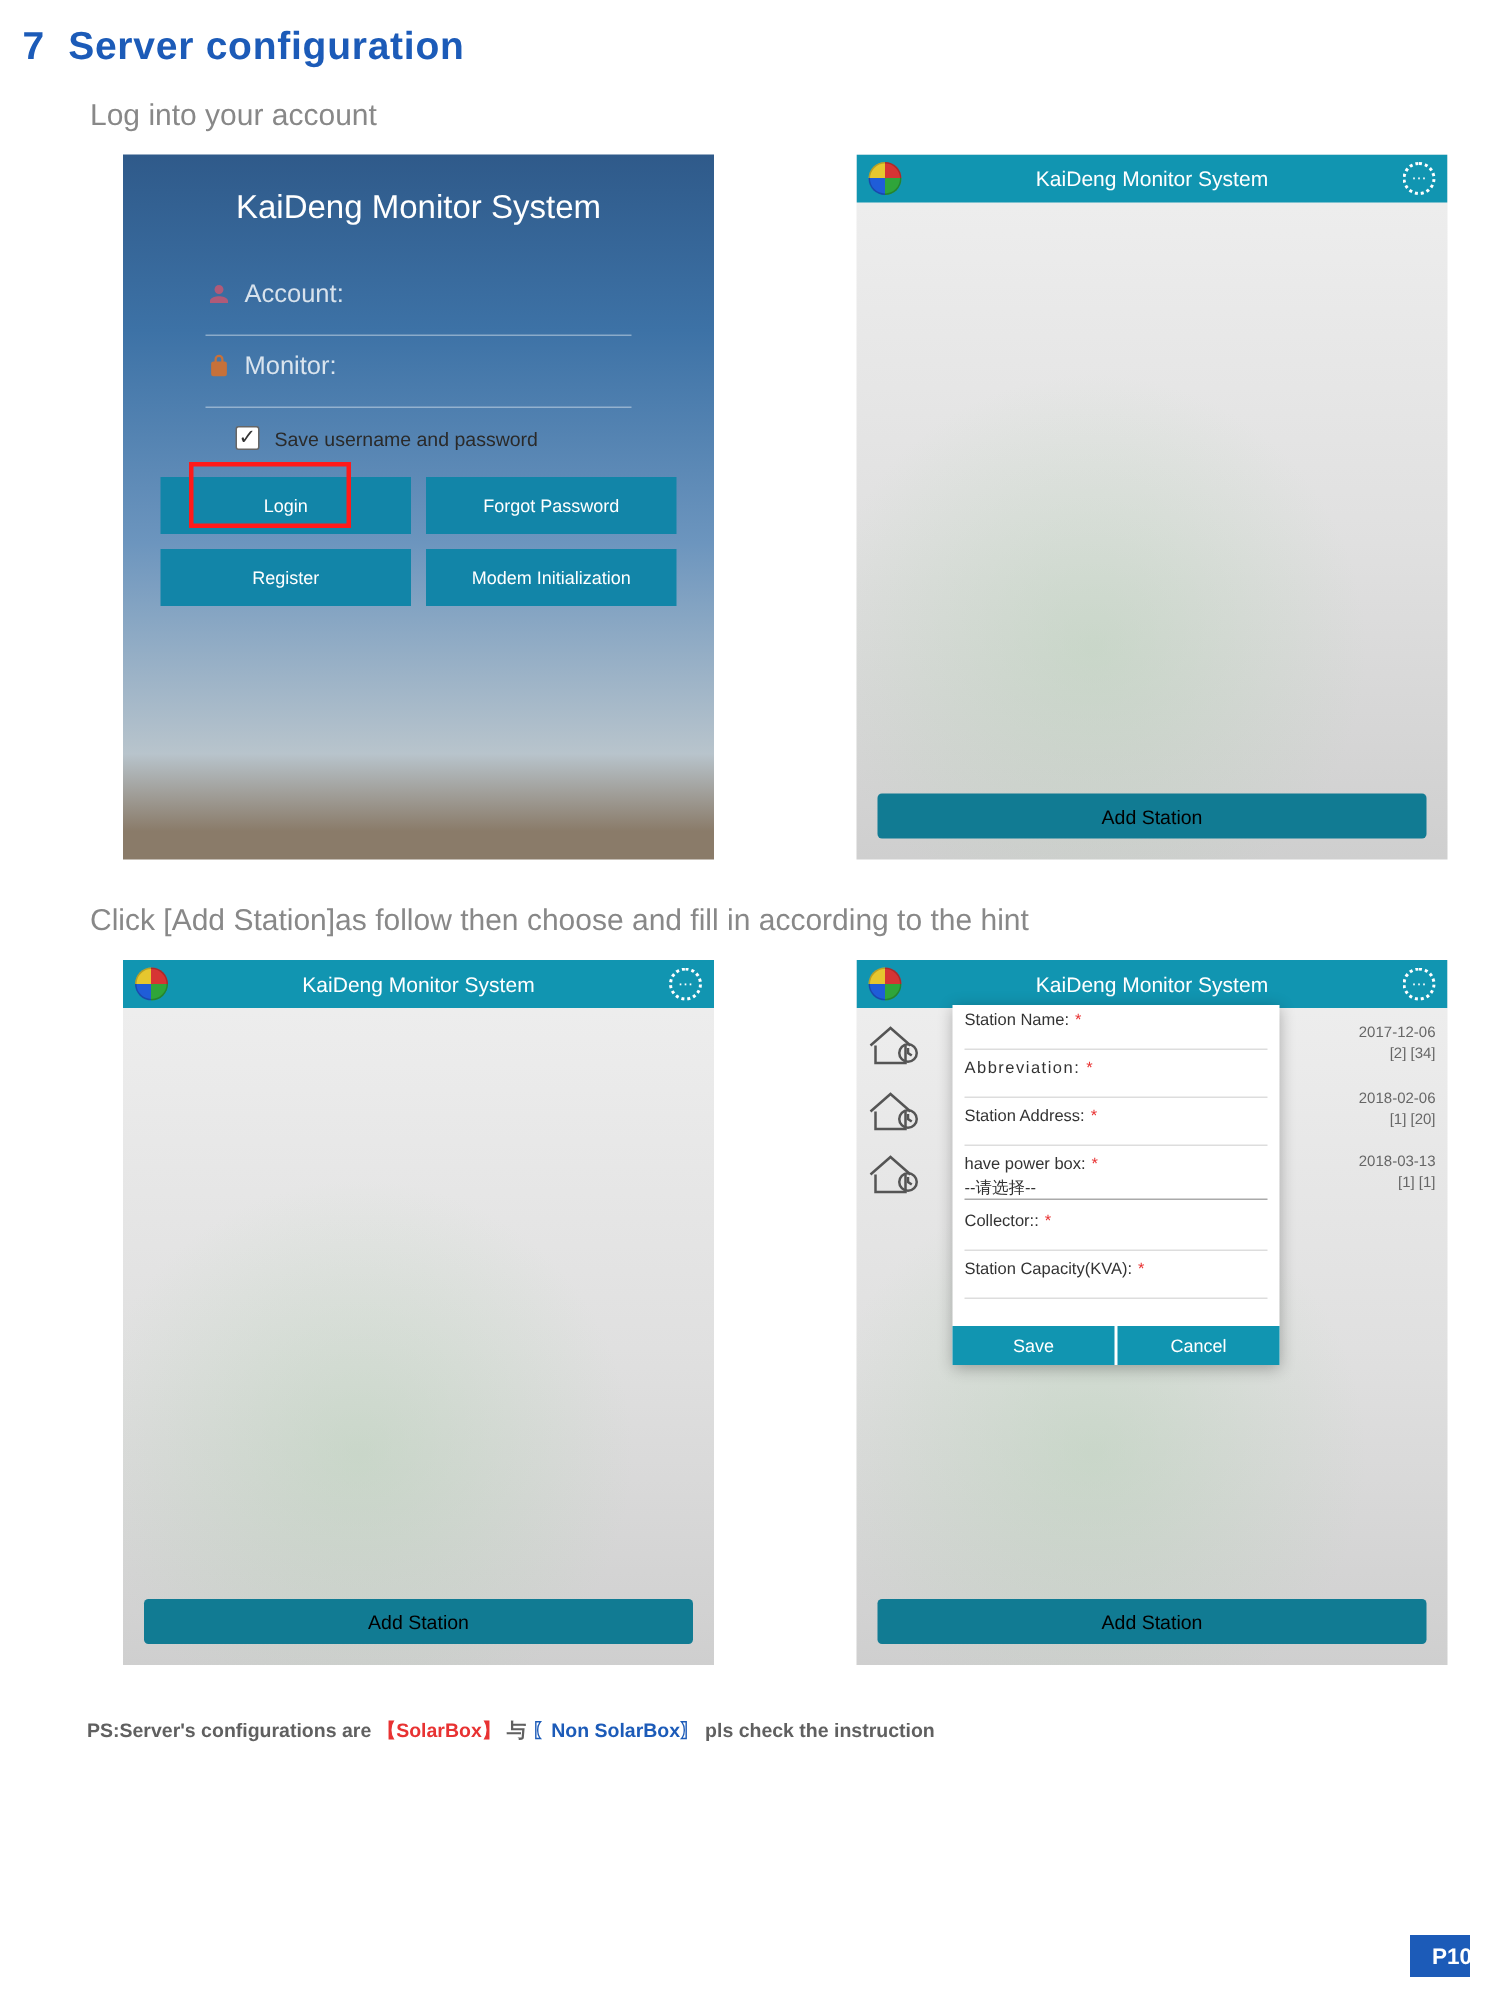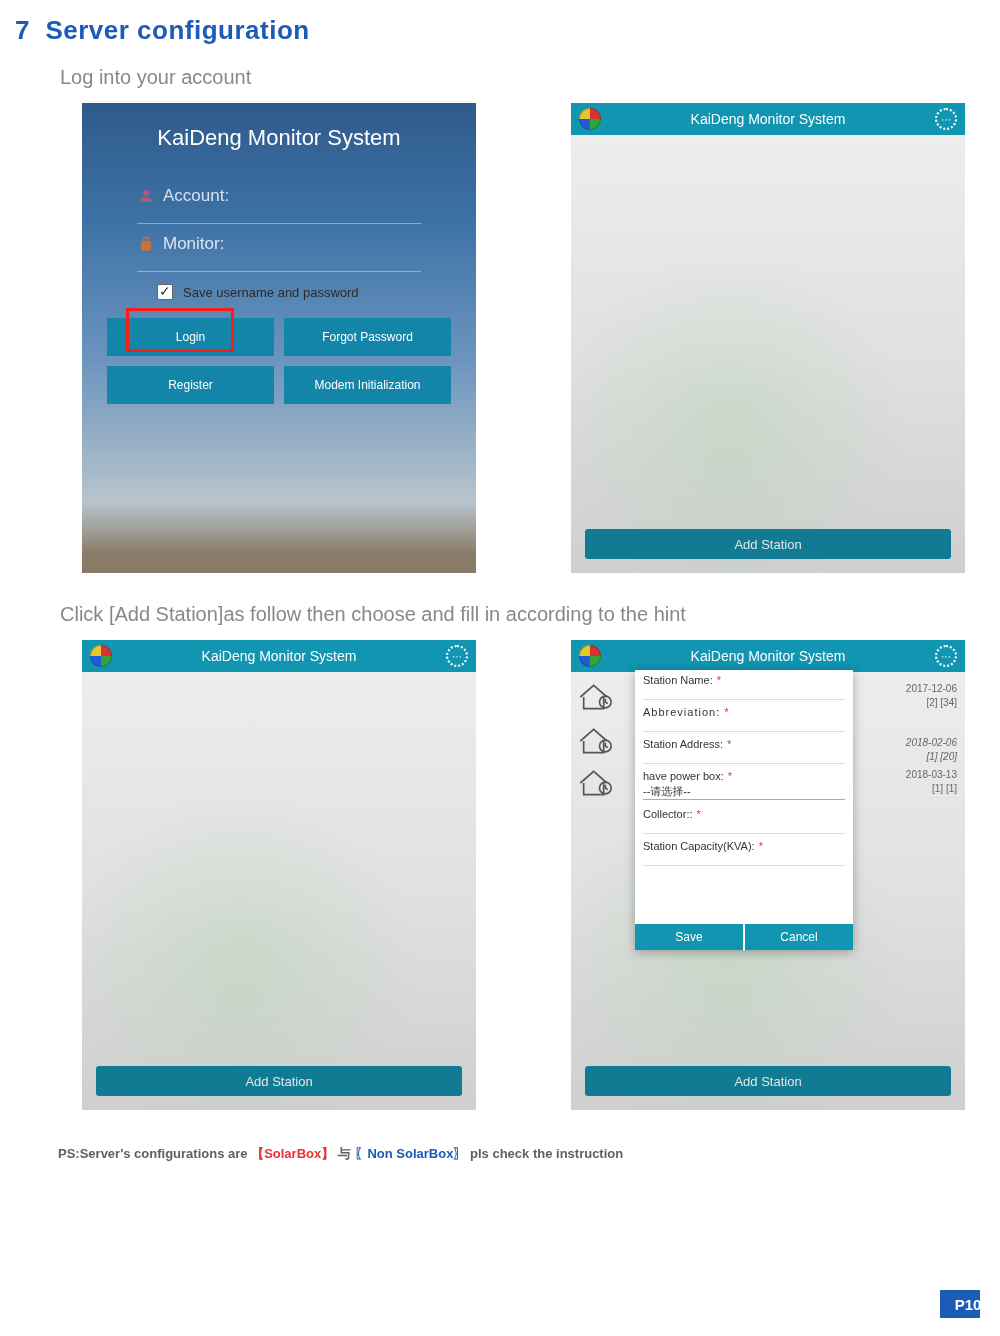--- a/index.html
+++ b/index.html
@@ -67,29 +67,29 @@
   .btn-grid { display:grid; grid-template-columns:1fr 1fr; gap:10px; margin:0 25px; }
   .b { background:#1285a8; color:#fff; font-size:12px; display:flex; align-items:center; justify-content:center; height:38px; text-align:center; line-height:1.2; padding:0 4px;}
   .hl-red { position:absolute; border:3px solid #ff1a1a; }
   .hl1 { left:44px; top:205px; width:108px; height:44px; }
   
   .hbar { height:32px; background:#1195b1; display:flex; align-items:center; justify-content:space-between; padding:0 8px; color:#fff; font-size:14px;}
   .kd-logo { width:22px; height:22px; border-radius:50%;
     background: conic-gradient(#d63434 0deg 90deg,#2fa53a 90deg 180deg,#1f5dd8 180deg 270deg,#e6c72e 270deg 360deg);
     box-shadow:0 0 0 1px rgba(0,0,0,.2) inset;}
   .more-ic { width:22px;height:22px;border:2px dotted #fff;border-radius:50%;display:flex;align-items:center;justify-content:center;color:#fff;font-size:10px;}
-  .addbtn { position:absolute; left:14px; right:14px; bottom:14px; height:30px; background:#117b93; color:#e5e5e5; display:flex; align-items:center; justify-content:center; font-size:13px; border-radius:3px;}
+  .addbtn { position:absolute; left:14px; right:14px; bottom:14px; height:30px; background:#117b93; color:#000000; display:flex; align-items:center; justify-content:center; font-size:13px; border-radius:3px;}
   
   .dialog { position:absolute; left:64px; top:30px; width:218px; background:#fff; box-shadow:0 2px 10px rgba(0,0,0,.3);}
   .frow { padding:4px 8px 2px; font-size:11px; color:#333;}
   .frow .ast { color:#e83232; margin-left:4px;}
   .fline { border-bottom:1px solid #ddd; margin:0 8px 2px; height:12px;}
   .sel { margin:0 8px 4px; font-size:11px; border-bottom:1px solid #aaa;}
   .dbtns { display:flex; margin-top:18px;}
-  .db { flex:1; height:26px; background:#1195b1; color:#fff; font-size:12px; display:flex; align-items:center; justify-content:center;margin-top:40px;}
+  .db { flex:1; height:26px; background:#1195b1; color:#fff; font-size:12px; display:flex; align-items:center; justify-content:center;}
   .db+.db { margin-left:2px;}
   .list-hint { position:absolute; right:8px; top:42px; font-size:10px; color:#666; text-align:right; line-height:1.4;}
   .house-ic {position:absolute;left:6px;width:40px;height:30px;}
   .house-ic svg{width:100%;height:100%;}
   .ps {
     color:#606060; font-size:13px; font-weight:bold; padding:25px 0 0 58px;
   }
   .ps .red { color:#e83232;}
   .ps .blue { color:#1c5bb8;}
   .page-num {
@@ -189,21 +189,21 @@
     <div class="house-ic" style="top:128px;"><svg viewBox="0 0 48 36" fill="none" stroke="#555" stroke-width="2">
           <path d="M4 18 L20 4 L36 18 M8 18 V32 H32 V18"></path>
           <circle cx="34" cy="24" r="7"></circle>
           <path d="M34 20 L34 24 L37 26"></path>
         </svg></div>
 
     <div class="list-hint" style="top:42px;">
       <div>2017-12-06</div>
       <div>[2] [34]</div>
     </div>
-    <div class="list-hint" style="top:96px;font-style:italic;">
+    <div class="list-hint" style="top:86px;">
       <div>2018-02-06</div>
       <div>[1] [20]</div>
     </div>
     <div class="list-hint" style="top:128px;">
       <div>2018-03-13</div>
       <div>[1] [1]</div>
     </div>
 
     <div class="dialog">
       <div class="frow"><span>Station Name:</span><span class="ast">*</span></div>

